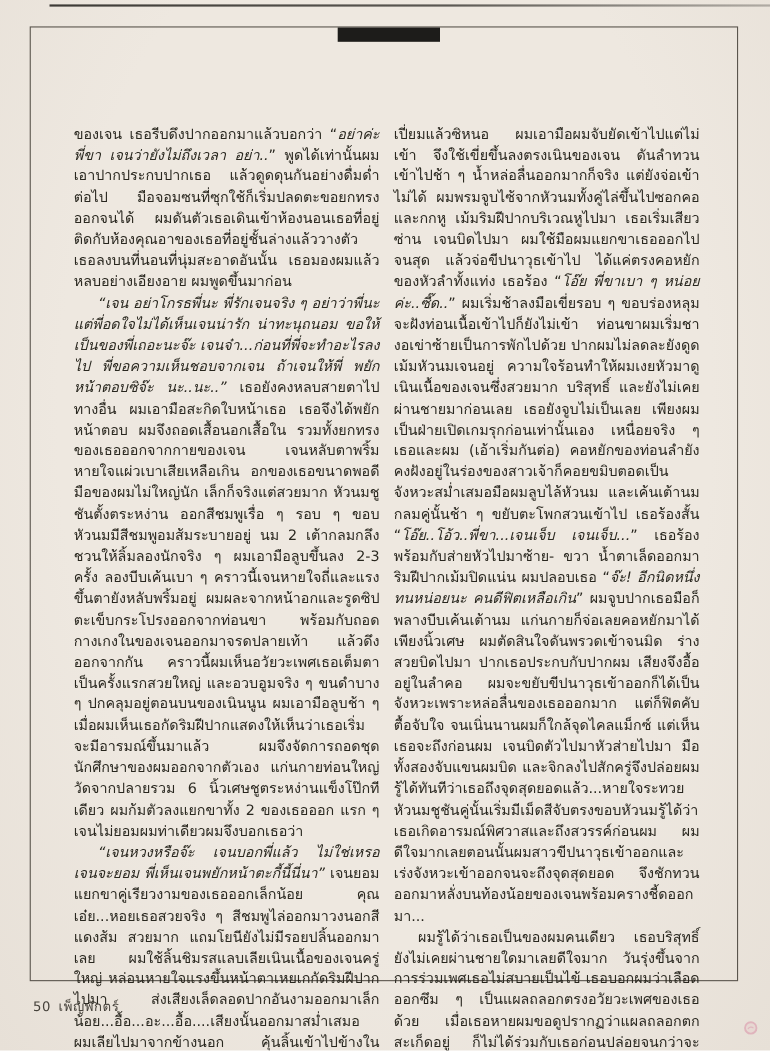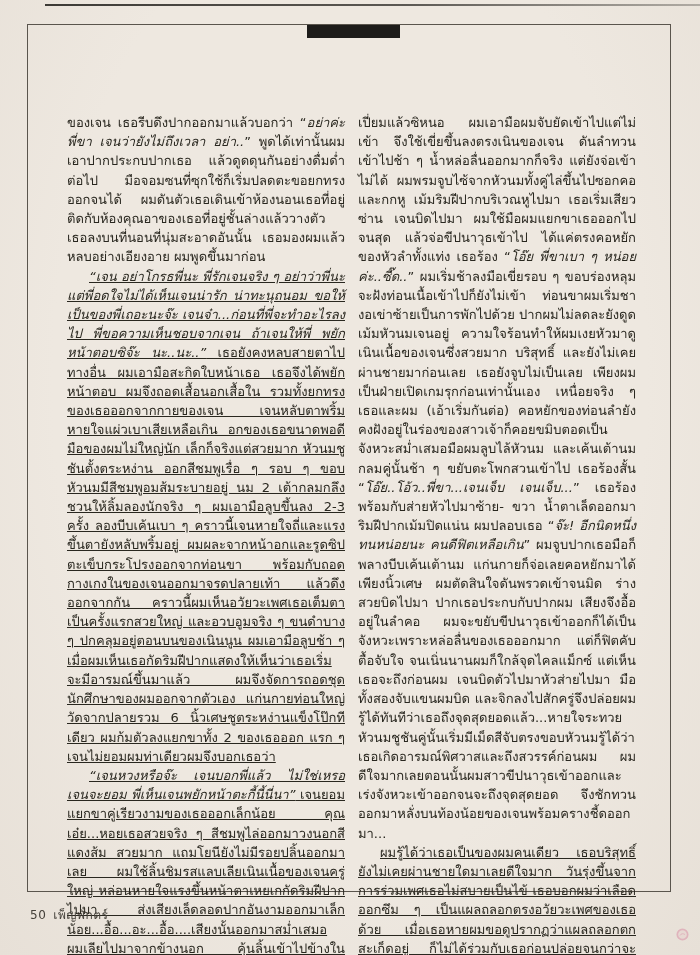--- a/index.html
+++ b/index.html
@@ -21,21 +21,21 @@
     background:#1d1c1a;
   }
   .text-columns{
     position:absolute;left:67px;top:79px;width:569px;height:808px;
     display:flex;gap:13px;
     color:#29271f;
     font-size:13px;line-height:19.2px;margin-top:34px;
   }
   .col{width:278px;}
   .para{margin:0;text-align:justify;}
-  .para.indent{text-indent:22px;text-decoration:underline;}
+  .para.indent{text-indent:22px;}
   .para.bold{font-weight:700;}
   .it{font-style:italic;}
   .footer-line{
     position:absolute;left:30px;top:905px;
     font-size:12px;color:#45413a;letter-spacing:0.5px;
   }
   .footer-line .num{margin-right:7px;}
   .stamp{
     position:absolute;left:676px;top:928px;width:13px;height:13px;opacity:0.85;
   }

